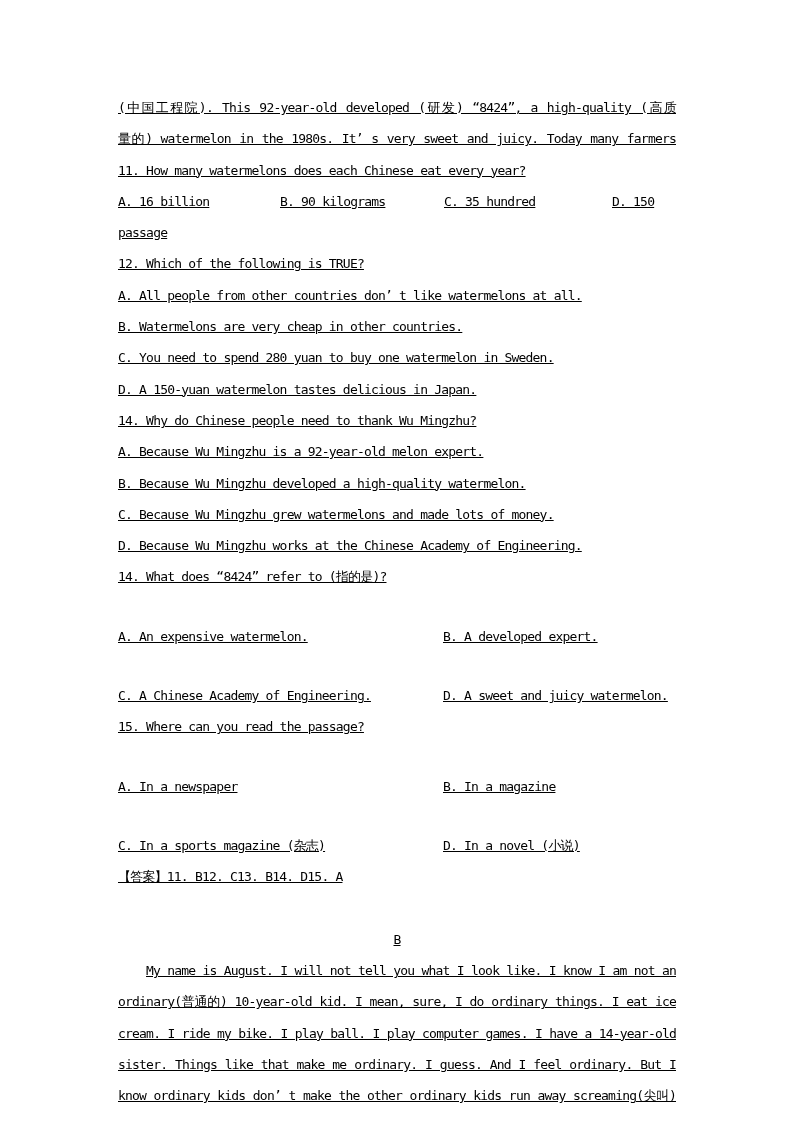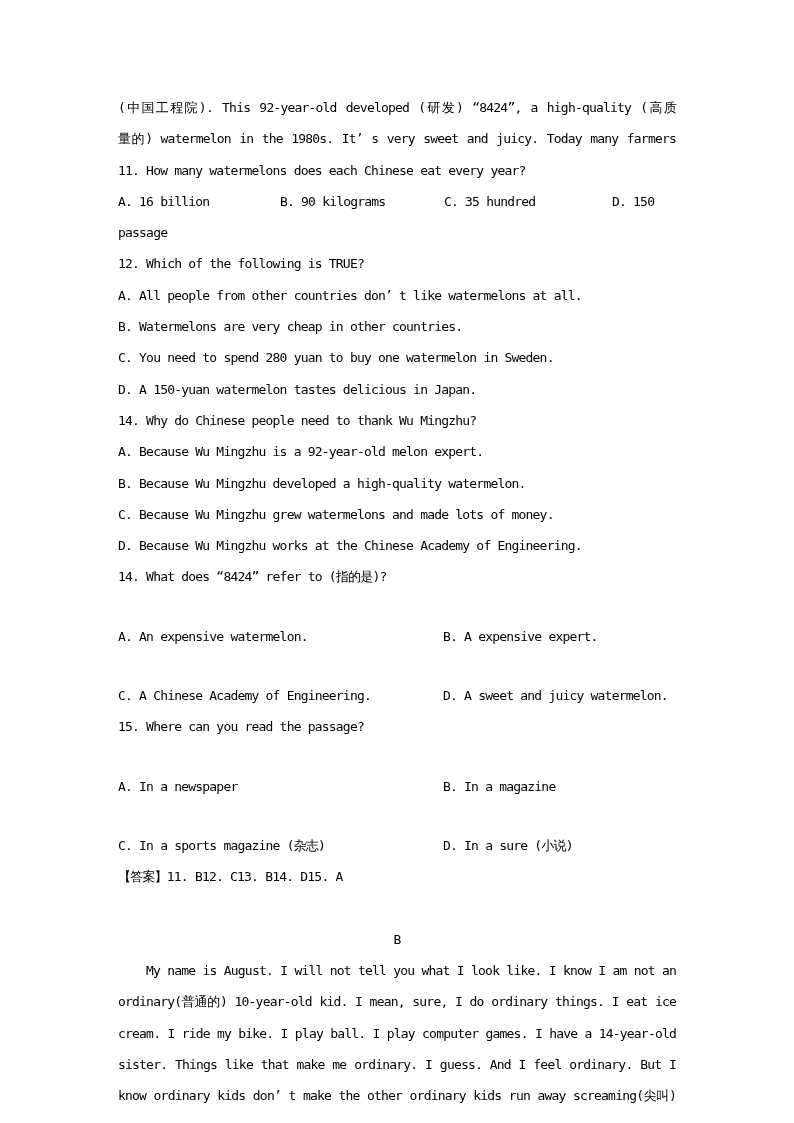--- a/index.html
+++ b/index.html
@@ -21,20 +21,21 @@
     width: 794px;
     height: 1123px;
     padding: 92px 118px 0 118px;
     background: #ffffff;
   }
   .line {
     height: 31.3px;
     line-height: 31.3px;
     white-space: pre;
     overflow: visible;
+    text-decoration: underline;
   }
   .j {
     white-space: normal;
     text-align: justify;
     text-align-last: justify;
   }
   .c {
     text-align: center;
   }
   .indent {
@@ -79,35 +80,35 @@
 
   <div class="line">14. Why do Chinese people need to thank Wu Mingzhu?</div>
   <div class="line">A. Because Wu Mingzhu is a 92-year-old melon expert.</div>
   <div class="line">B. Because Wu Mingzhu developed a high-quality watermelon.</div>
   <div class="line">C. Because Wu Mingzhu grew watermelons and made lots of money.</div>
   <div class="line">D. Because Wu Mingzhu works at the Chinese Academy of Engineering.</div>
 
   <div class="line">14. What does “8424” refer to (指的是)?</div>
   <div class="line cols2">
     <span>A. An expensive watermelon.</span>
-    <span>B. A expensive expert.</span>
+    <span>B. A developed expert.</span>
   </div>
   <div class="line cols2">
     <span>C. A Chinese Academy of Engineering.</span>
     <span>D. A sweet and juicy watermelon.</span>
   </div>
 
   <div class="line">15. Where can you read the passage?</div>
   <div class="line cols2">
     <span>A. In a newspaper</span>
     <span>B. In a magazine</span>
   </div>
   <div class="line cols2">
     <span>C. In a sports magazine (杂志)</span>
-    <span>D. In a sure (小说)</span>
+    <span>D. In a novel (小说)</span>
   </div>
 
   <div class="line">【答案】11. B12. C13. B14. D15. A</div>
 
   <div class="line"></div>
 
   <div class="line c">B</div>
 
   <div class="line j indent">My name is August. I will not tell you what I look like. I know I am not an</div>
   <div class="line j">ordinary(普通的) 10-year-old kid. I mean, sure, I do ordinary things. I eat ice</div>

